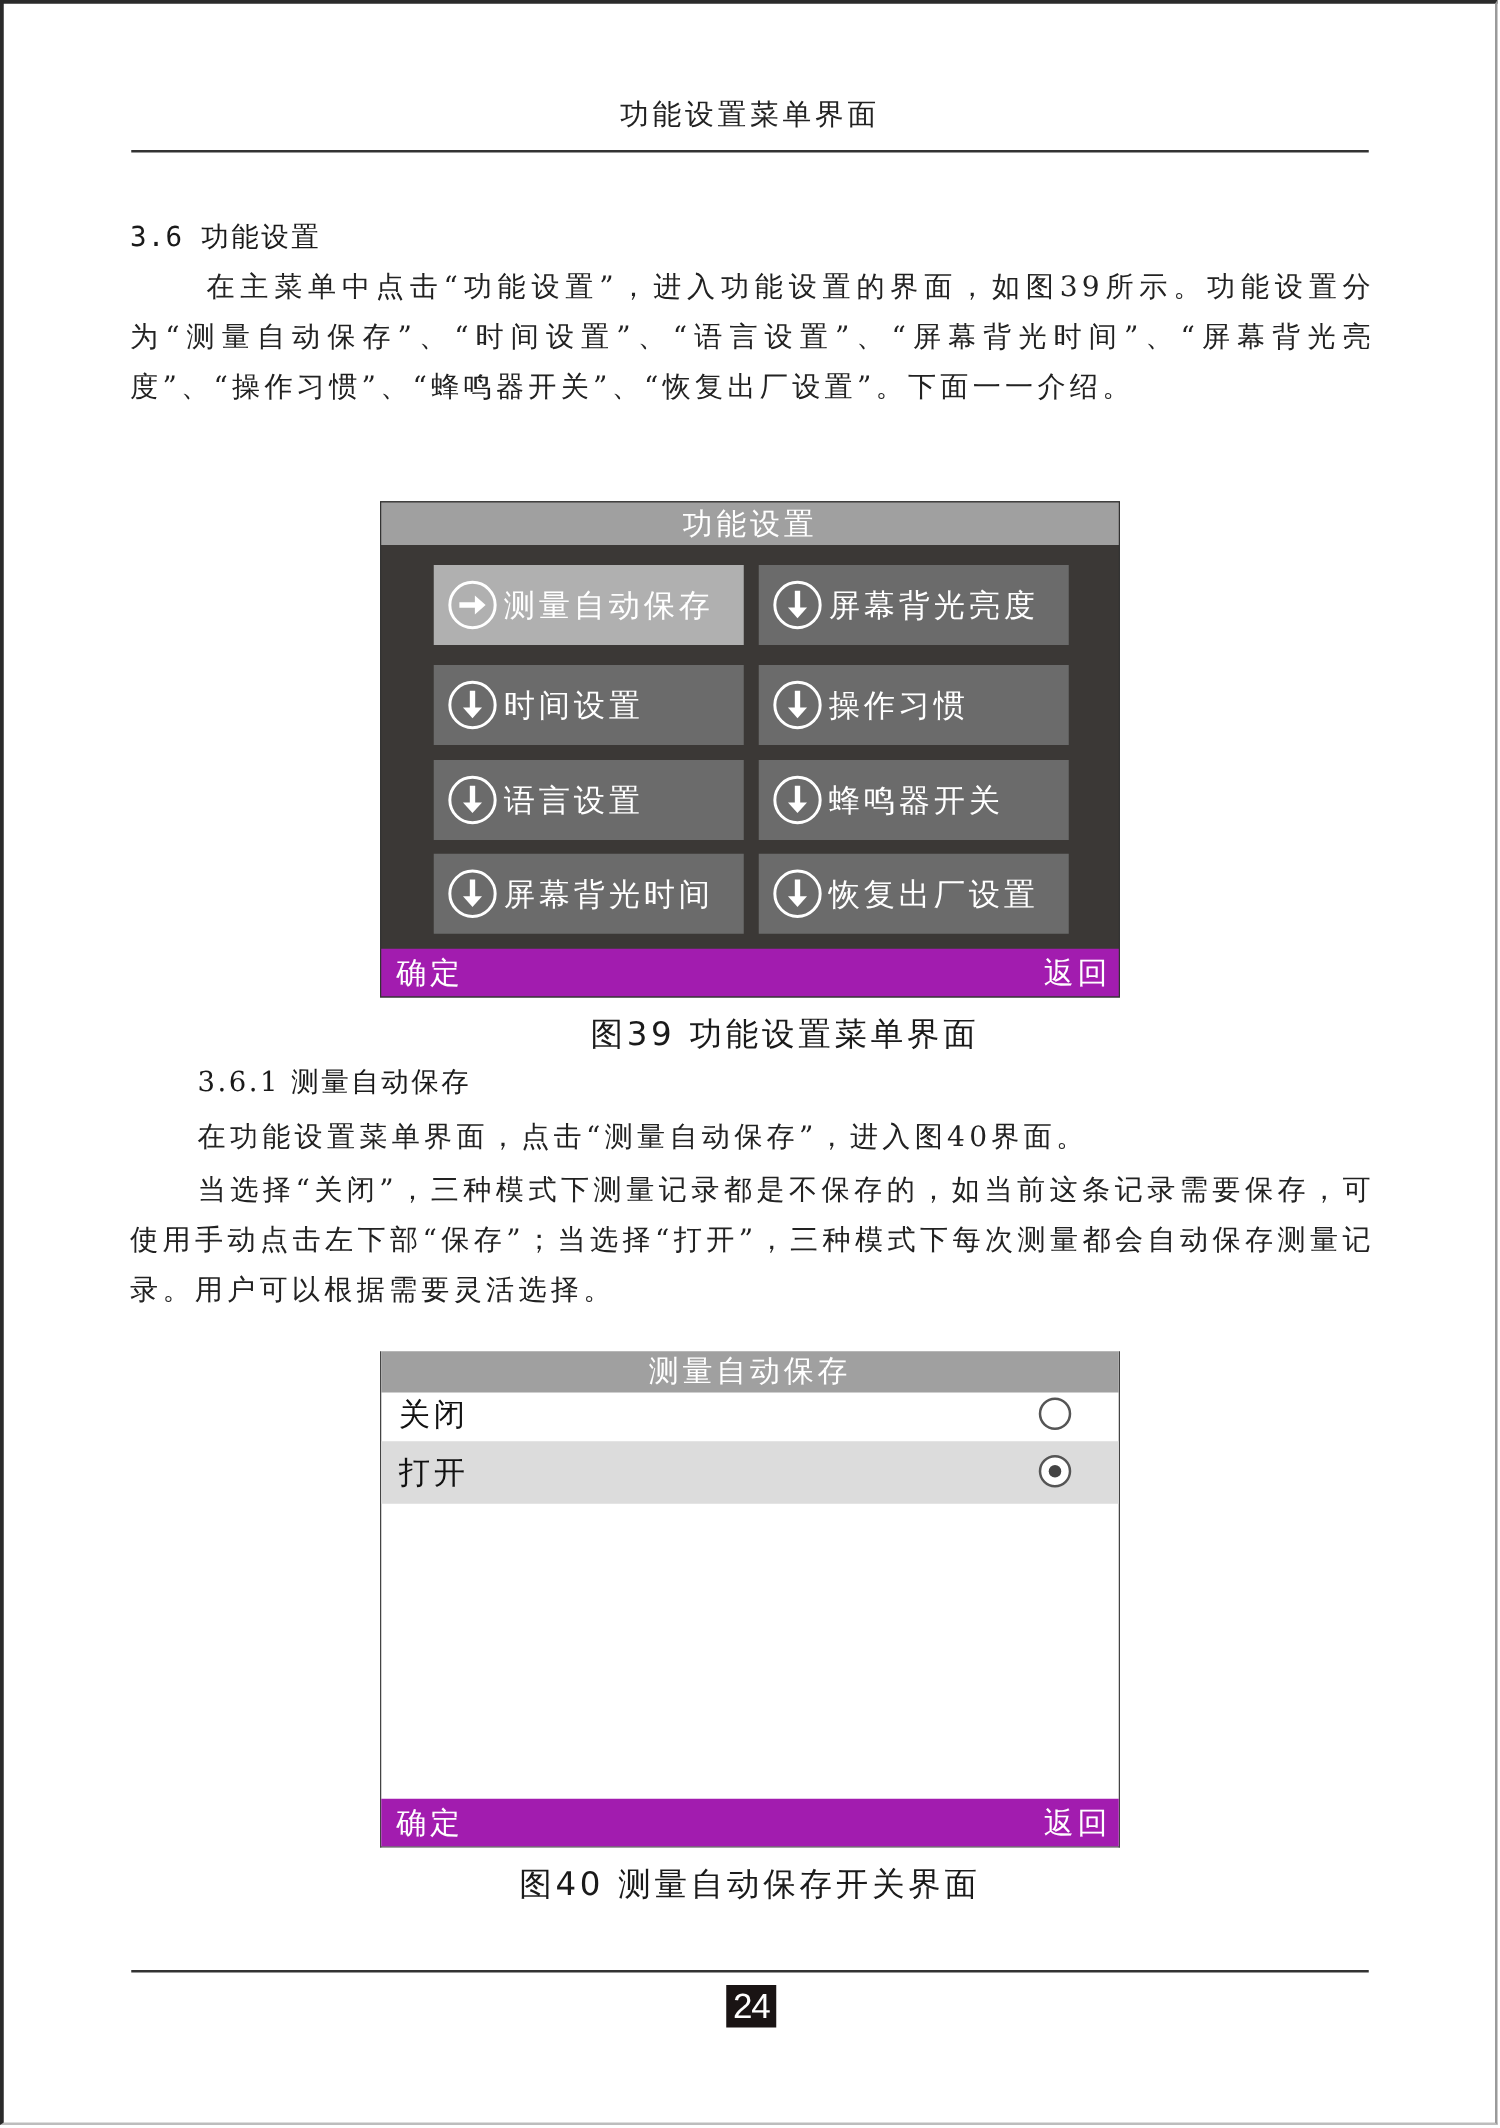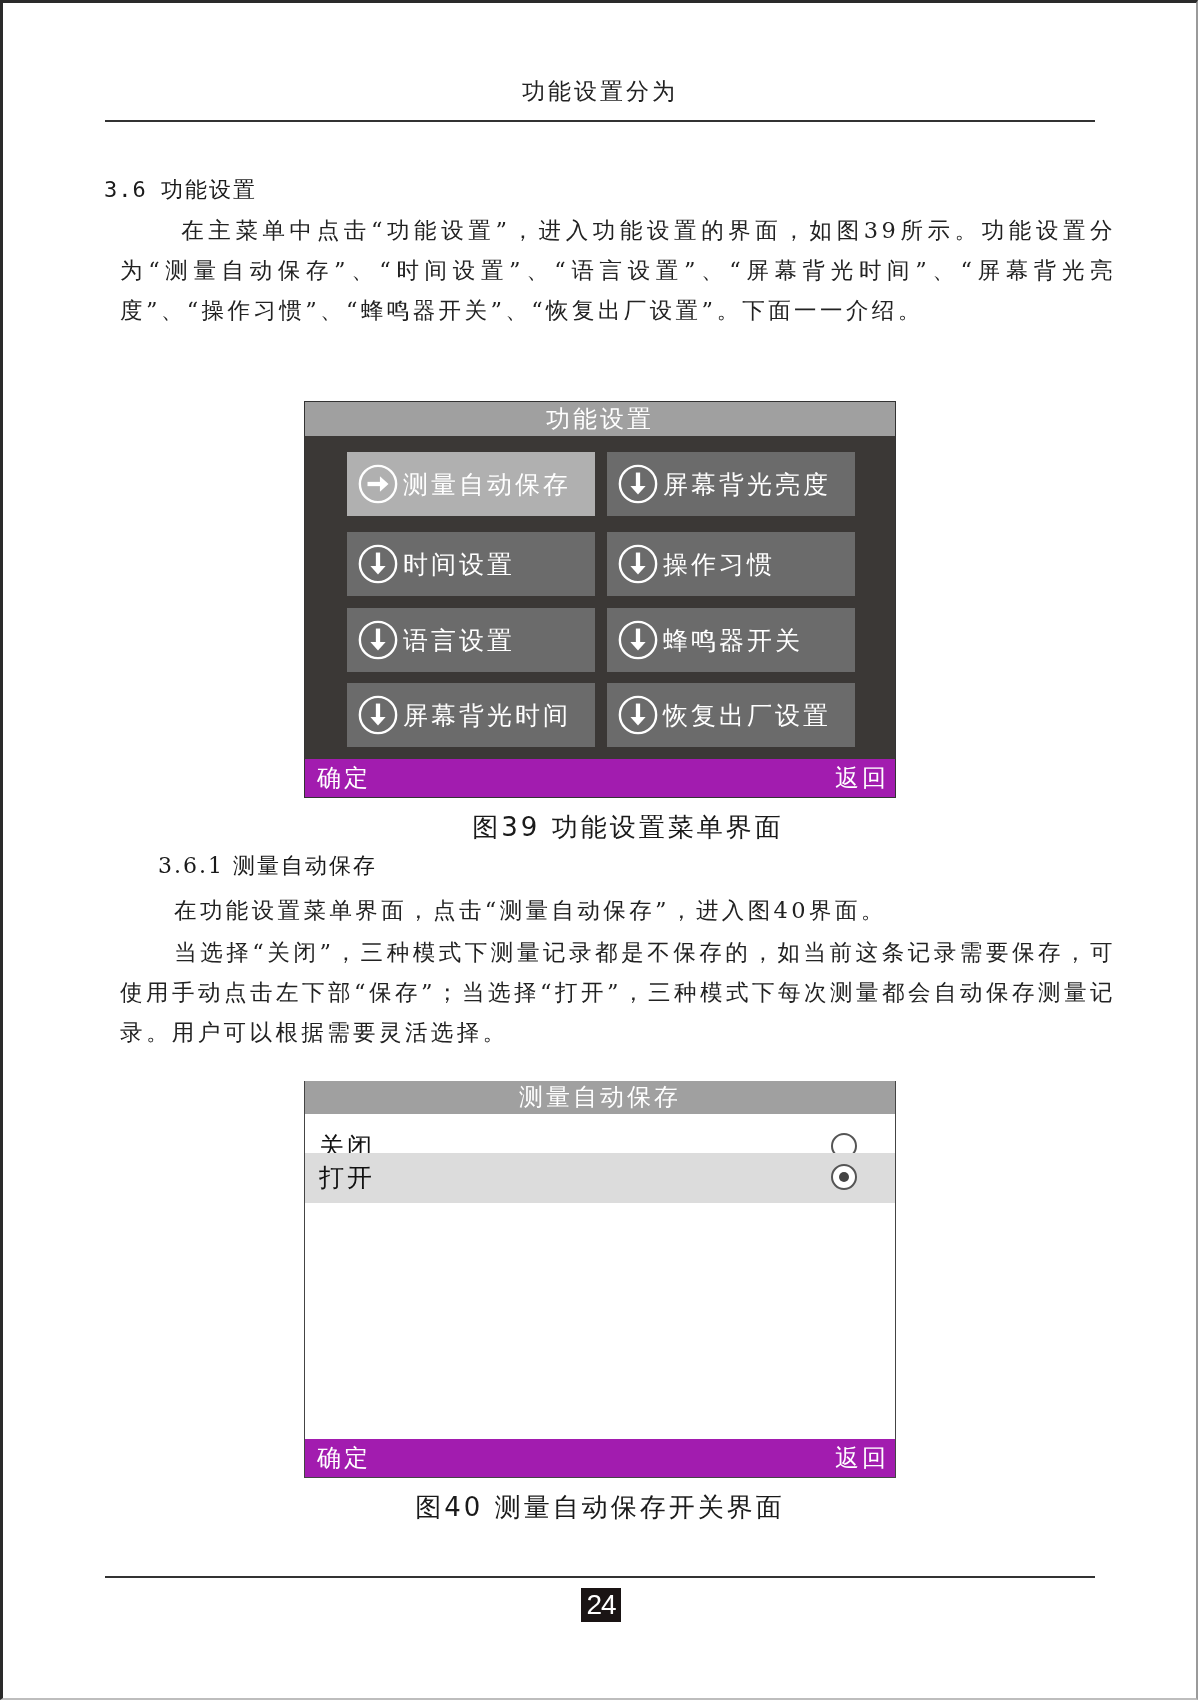--- a/index.html
+++ b/index.html
@@ -24,21 +24,21 @@
   .rule.bottom { top: 1576px; }
 
   .section-heading {
     position: absolute; left: 104px; top: 175px; font-size: 22px; letter-spacing: 1px;
     font-family: "DejaVu Sans Mono", monospace;
   }
   .section-heading .h-title { font-family: "DejaVu Sans", sans-serif; letter-spacing: 2px; }
 
   .para {
     position: absolute; left: 104px; width: 996px; font-size: 22.5px;
-    line-height: 40px; letter-spacing: 3.4px; text-align: justify; color: #222; margin-left: 16px;
+    line-height: 40px; letter-spacing: 3.4px; text-align: justify; color: #222;
   }
   .para .indent { display: inline-block; width: 60px; }
   .para.p1 { top: 210px; }
   .sub-heading {
     position: absolute; left: 158px; top: 851px; font-size: 22px;
     letter-spacing: 2px;
   }
   .para.p2 { top: 890px; left: 158px; width: 940px; }
   .para.p3 { top: 932px; }
 
@@ -88,35 +88,35 @@
   }
   .opt-row.selected { background: #dcdcdc; }
   .opt-row .lbl { position: absolute; left: 14px; top: 0; line-height: 50px; }
   .opt-row .radio {
     position: absolute; right: 38px; top: 11px; width: 26px; height: 26px; border-radius: 50%;
     border: 2px solid #555; box-sizing: border-box; background: #fff;
   }
   .opt-row .radio .dot {
     position: absolute; left: 6px; top: 6px; width: 10px; height: 10px; border-radius: 50%; background: #444;
   }
-  .opt-row.r1 { top: 41px; }
+  .opt-row.r1 { top: 26px; }
   .opt-row.r2 { top: 72px; }
 
   .page-num {
     position: absolute; left: 581px; top: 1588px; width: 40px; height: 34px; background: #1a1414;
     color: #fff; font-family: "Liberation Sans", sans-serif; font-size: 28px;
     line-height: 34px; text-align: center; letter-spacing: -1px;
   }
 </style>
 </head>
 <body>
 
 <div class="page-frame"></div>
 
-<div class="running-header">功能设置分为</div>
+<div class="running-header">功能设置菜单界面</div>
 <div class="rule top"></div>
 
 <div class="section-heading">
   <span>3.6</span>
   <span class="h-title">功能设置</span>
 </div>
 
 <div class="para p1"><span class="indent"></span><span>在主菜单中点击“功能设置”，进入功能设置的界面，如图39所示。功能设置分为“测量自动保存”、“时间设置”、“语言设置”、“屏幕背光时间”、“屏幕背光亮度”、“操作习惯”、“蜂鸣器开关”、“恢复出厂设置”。下面一一介绍。</span></div>
 
 <div class="screen fig39">

